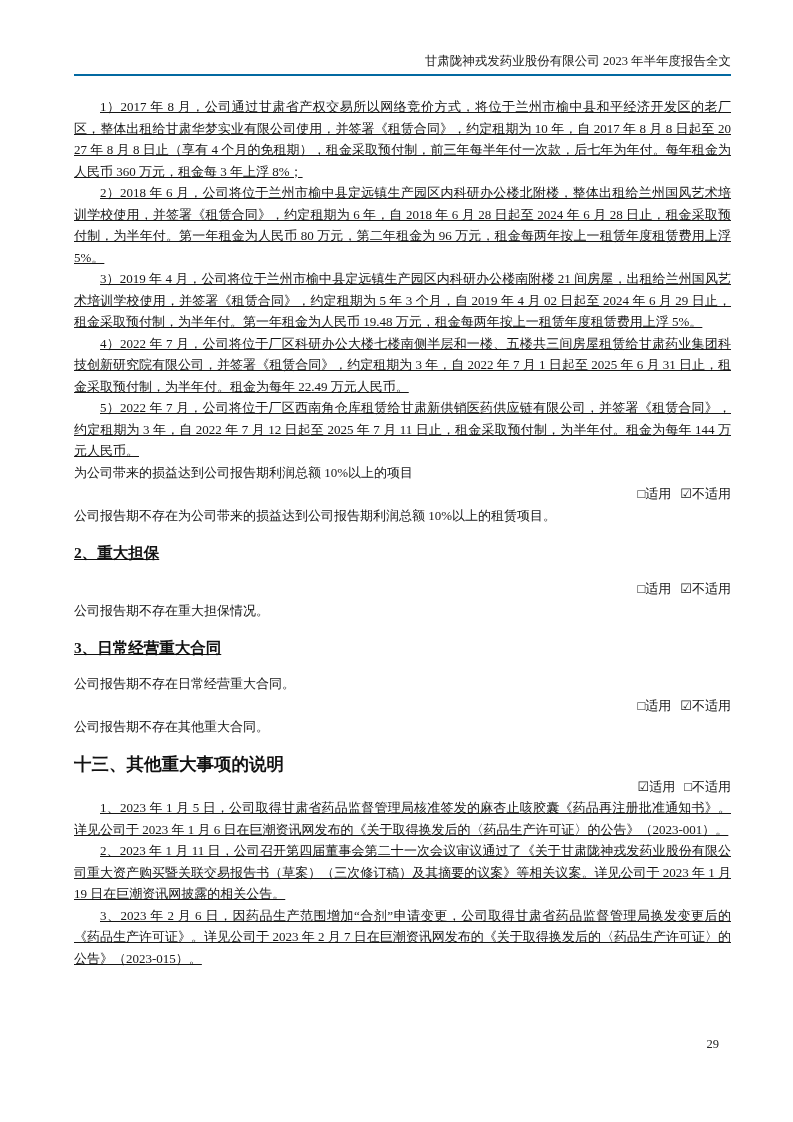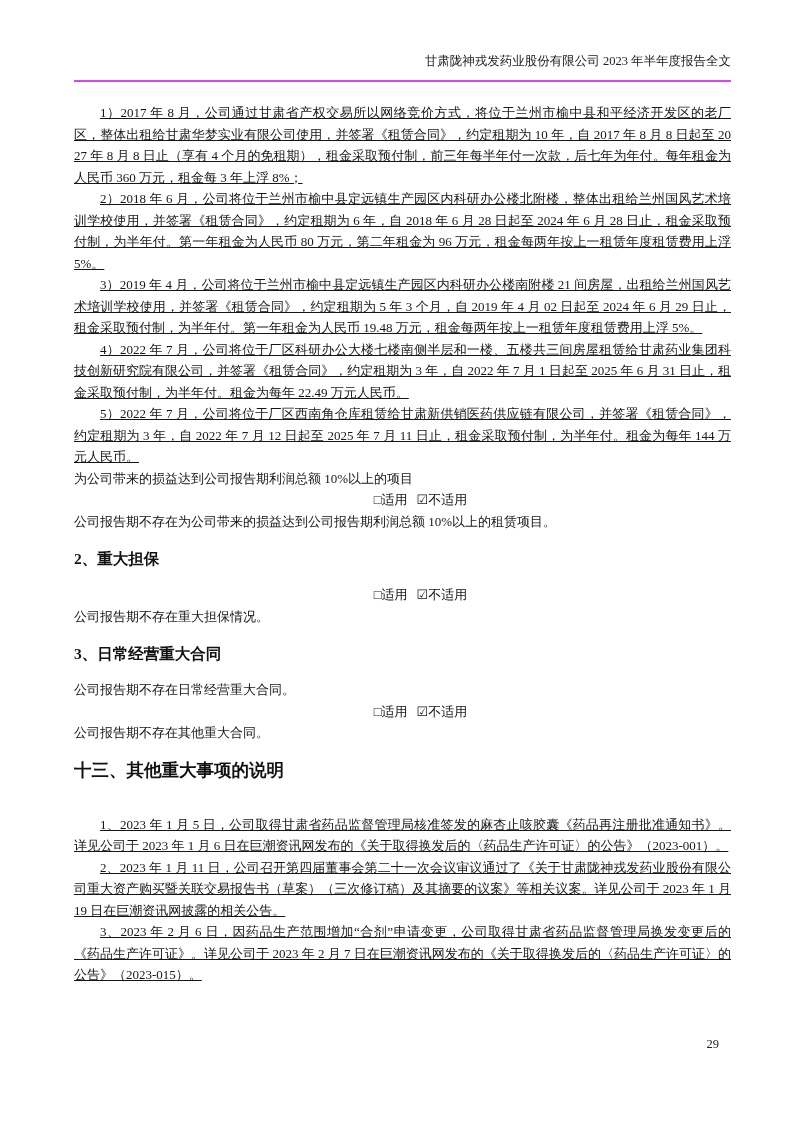--- a/index.html
+++ b/index.html
@@ -16,22 +16,22 @@
     color: #161616;
     overflow: hidden;
   }
   .content {
     position: absolute;
     left: 74px;
     top: 54px;
     width: 657px;
   }
   .doc-header {
-    border-bottom: 2px solid #d946ef;
-    padding-bottom: 11px;
+    border-bottom: 2px solid #0369a1;
+    padding-bottom: 5px;
   }
   .doc-header .header-title {
     text-align: right;
     font-size: 12.5px;
     line-height: 15px;
     color: #1c1c1c;
   }
   main {
     display: block;
     margin-top: 20px;
@@ -41,38 +41,39 @@
     font-size: 13px;
     line-height: 21.5px;
     text-align: justify;
     word-break: break-all;
   }
   p.indent {
     text-indent: 2em;
     text-decoration: underline;
   }
   p.checkbox-line {
-    text-align: center;
+    text-align: right;
     margin-left: 36px;
   }
   .cb-first {
     margin-right: 9px;
   }
   h3.sub-heading {
     font-size: 15.5px;
     line-height: 21px;
     font-weight: 700;
     margin: 16px 0 15px 0;
     color: #111111;
+    text-decoration: underline;
   }
   h2.major-heading {
     font-size: 17.5px;
     line-height: 24px;
     font-weight: 700;
-    margin: 14px 0 32px 0;
+    margin: 14px 0 0 0;
     color: #111111;
   }
   .page-number {
     position: absolute;
     top: 1037px;
     right: 74px;
     font-size: 12.5px;
     color: #222222;
   }
 </style>
@@ -102,20 +103,21 @@
       <p class="body checkbox-line"><span class="cb-first">□适用</span><span>☑不适用</span></p>
       <p class="body">公司报告期不存在重大担保情况。</p>
 
       <h3 class="sub-heading">3、日常经营重大合同</h3>
       <p class="body">公司报告期不存在日常经营重大合同。</p>
 
       <p class="body checkbox-line"><span class="cb-first">□适用</span><span>☑不适用</span></p>
       <p class="body">公司报告期不存在其他重大合同。</p>
 
       <h2 class="major-heading">十三、其他重大事项的说明</h2>
+      <p class="body checkbox-line"><span class="cb-first">☑适用</span><span>□不适用</span></p>
       <p class="body indent">1、2023 年 1 月 5 日，公司取得甘肃省药品监督管理局核准签发的麻杏止咳胶囊《药品再注册批准通知书》。详见公司于 2023 年 1 月 6 日在巨潮资讯网发布的《关于取得换发后的〈药品生产许可证〉的公告》（2023-001）。</p>
       <p class="body indent">2、2023 年 1 月 11 日，公司召开第四届董事会第二十一次会议审议通过了《关于甘肃陇神戎发药业股份有限公司重大资产购买暨关联交易报告书（草案）（三次修订稿）及其摘要的议案》等相关议案。详见公司于 2023 年 1 月 19 日在巨潮资讯网披露的相关公告。</p>
       <p class="body indent">3、2023 年 2 月 6 日，因药品生产范围增加“合剂”申请变更，公司取得甘肃省药品监督管理局换发变更后的《药品生产许可证》。详见公司于 2023 年 2 月 7 日在巨潮资讯网发布的《关于取得换发后的〈药品生产许可证〉的公告》（2023-015）。</p>
 
     </main>
   </div>
 
   <div class="page-number">29</div>
 </div>
 

